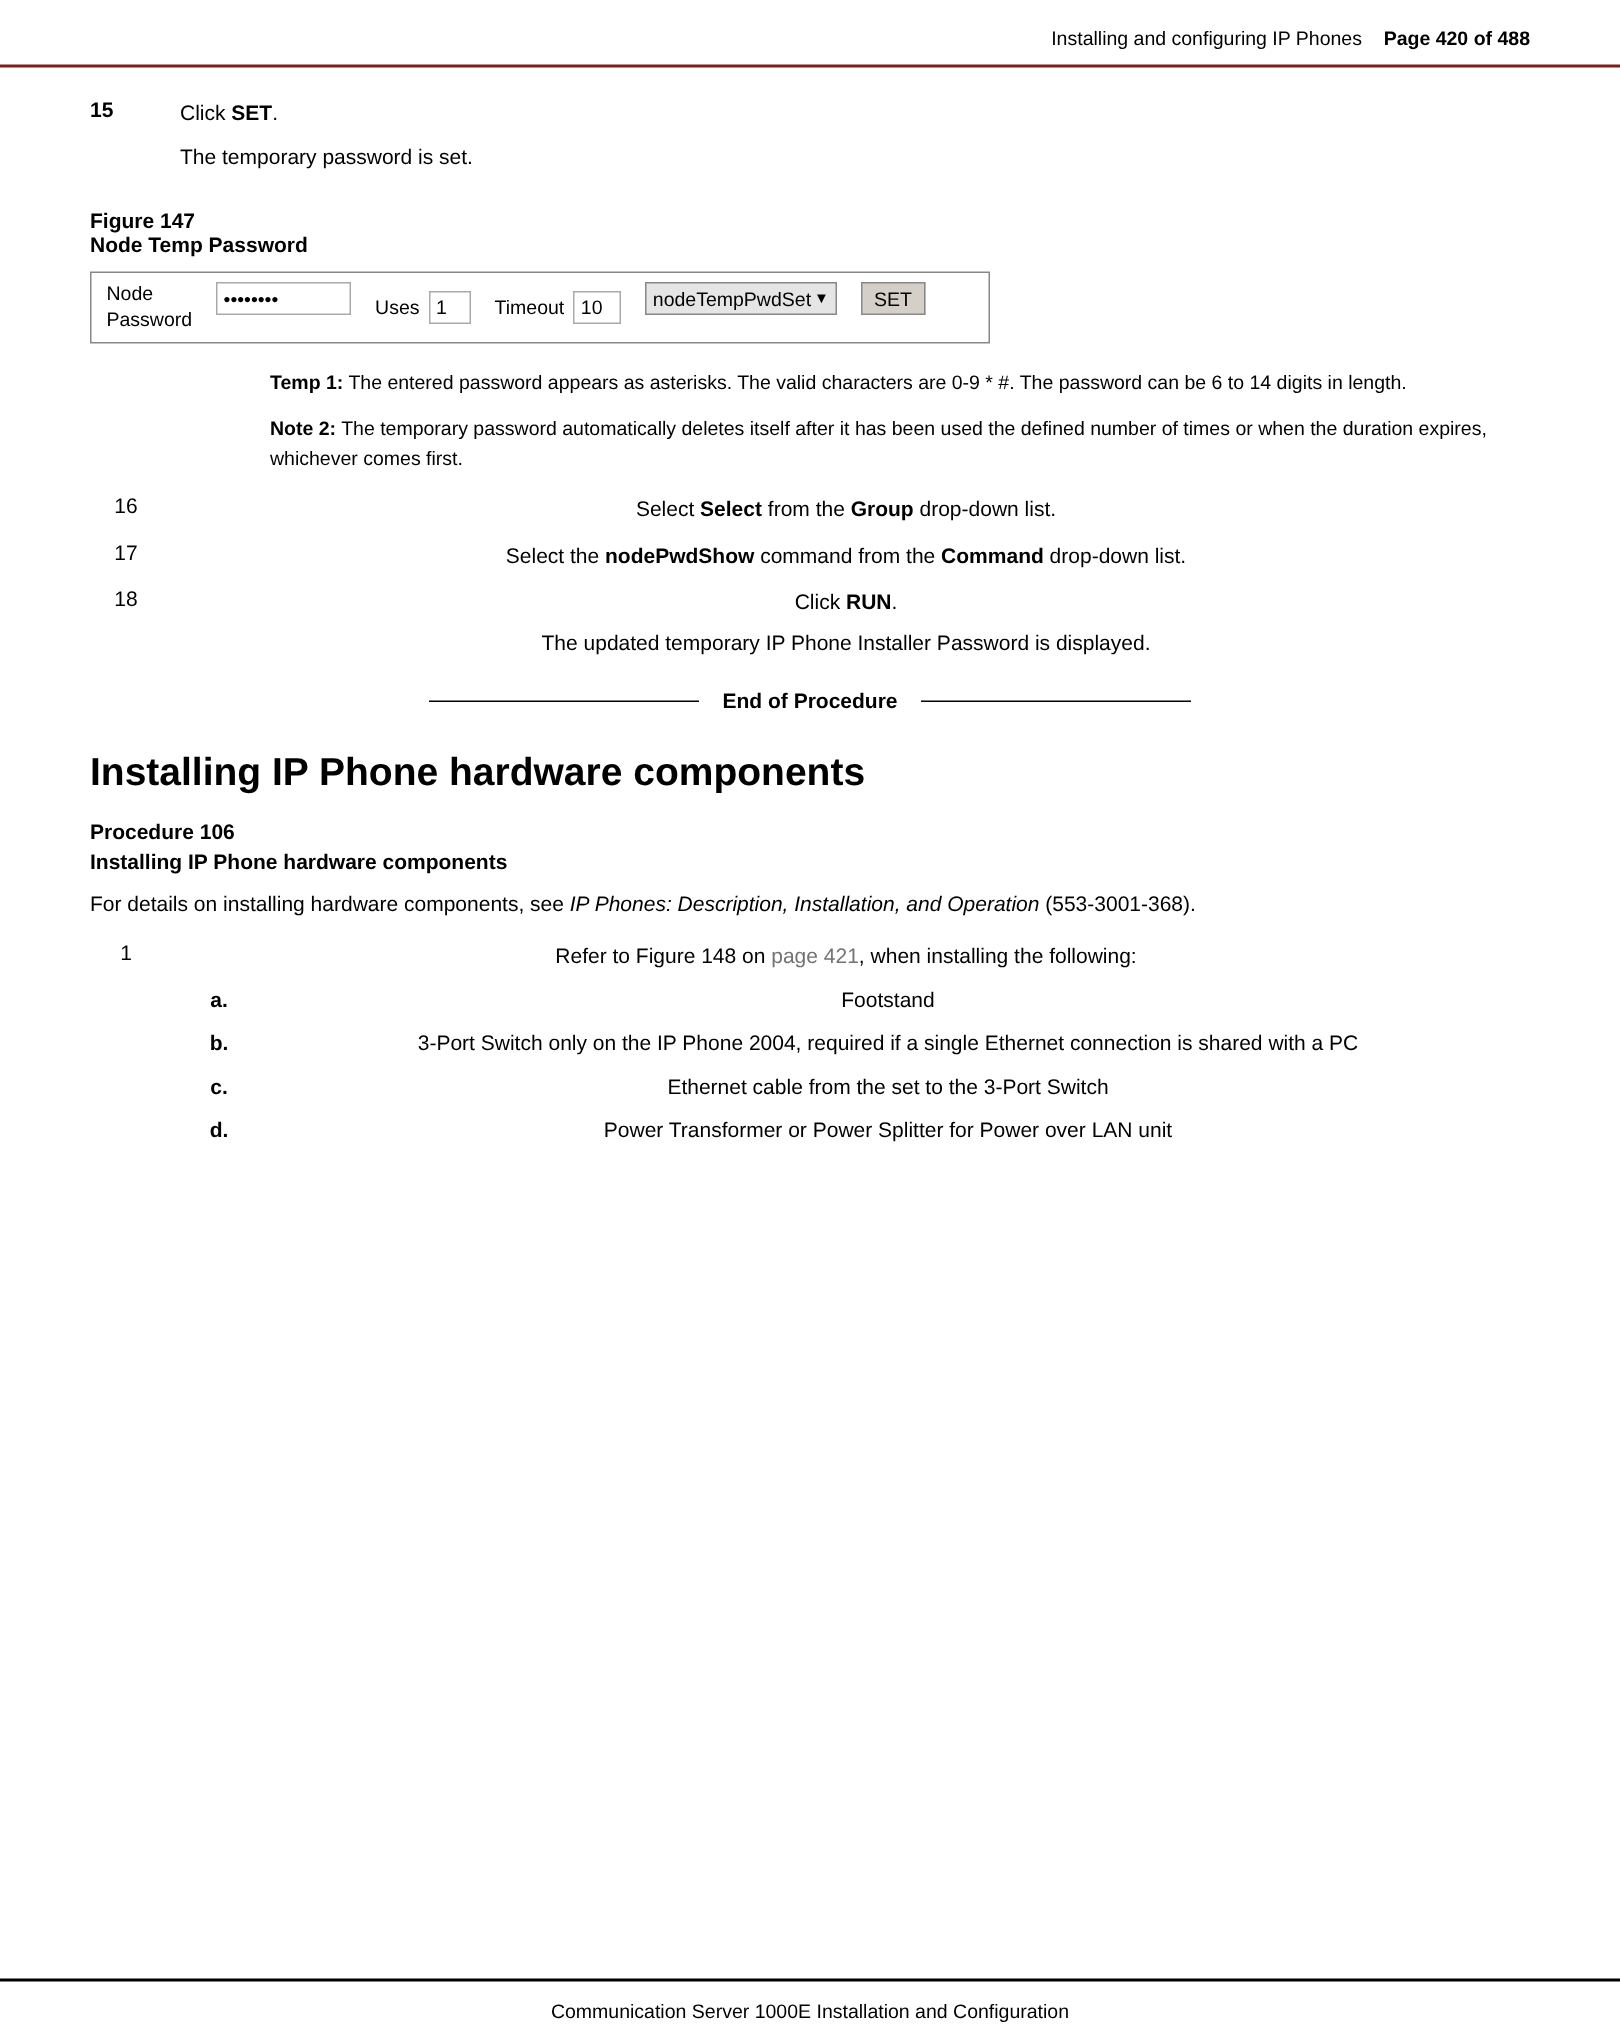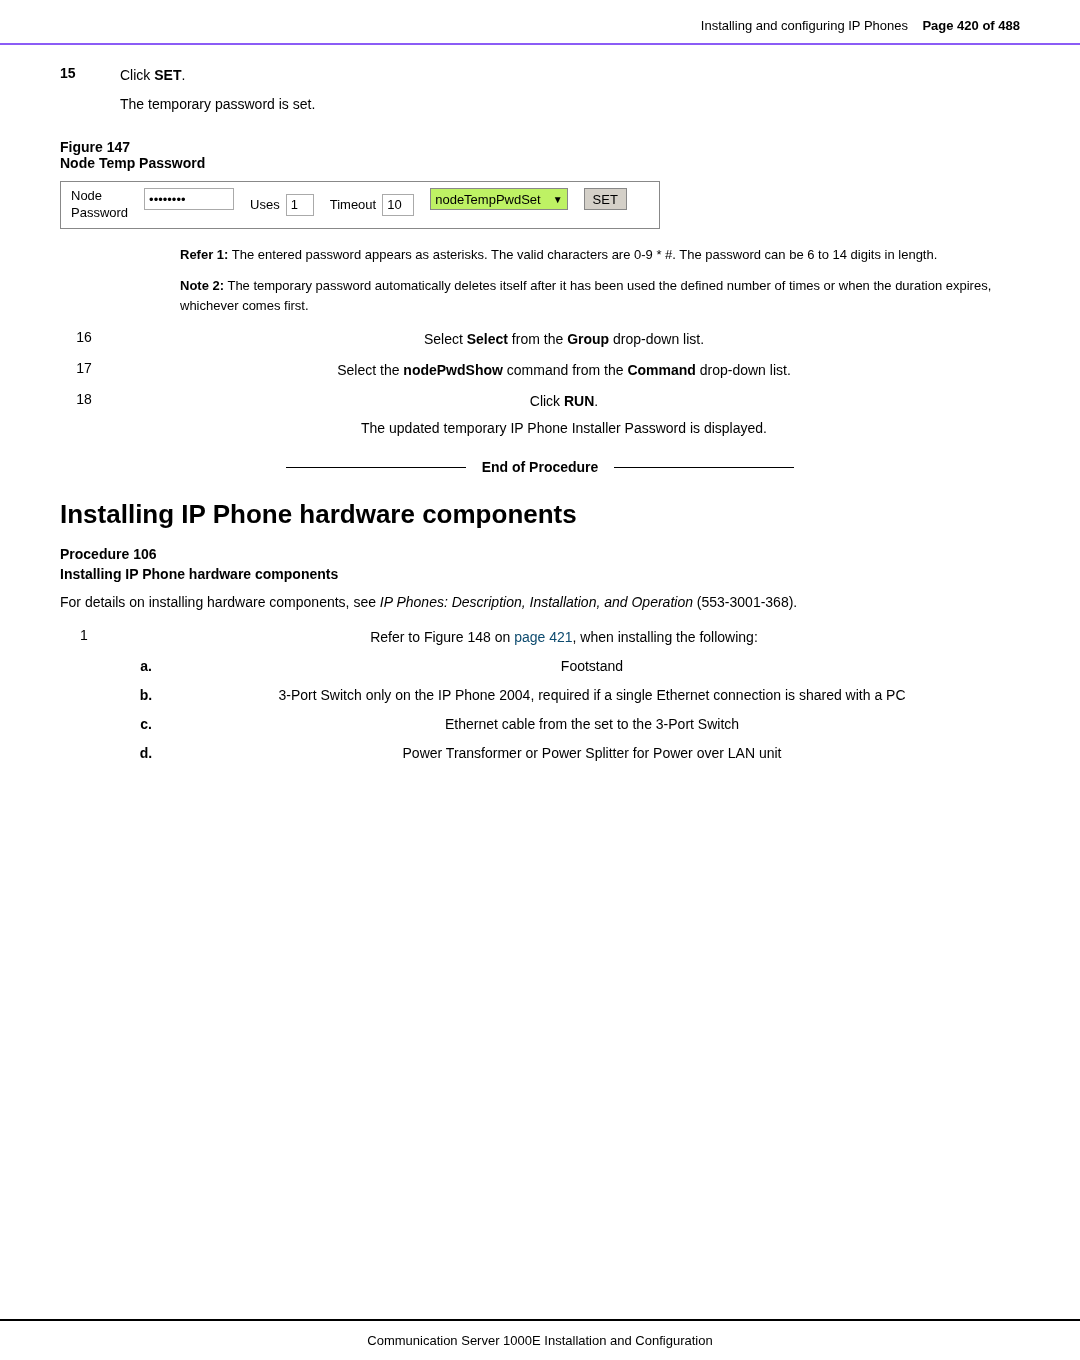--- a/index.html
+++ b/index.html
@@ -22,21 +22,21 @@
       display: flex;
       flex-direction: column;
     }
 
     
     .page-header {
       display: flex;
       justify-content: flex-end;
       align-items: center;
       padding: 18px 60px 10px 60px;
-      border-bottom: 2px solid #8b5cf6;
+      border-bottom: 2px solid #7f1d1d;
     }
 
     .header-text {
       font-size: 13px;
       color: #000;
     }
 
     .header-text .bold {
       font-weight: bold;
     }
@@ -113,24 +113,24 @@
       display: flex;
       align-items: center;
       gap: 6px;
       font-size: 13px;
     }
 
     .figure-box .dropdown-btn {
       border: 1px solid #888;
       padding: 1px 4px;
       font-size: 13px;
-      background: #bef264;
+      background: #e5e5e5;
       display: flex;
       align-items: center;
-      gap: 12px;
+      gap: 2px;
       height: 22px;
     }
 
     .figure-box .set-btn {
       border: 1px solid #888;
       padding: 2px 8px;
       font-size: 13px;
       background: #d4d0c8;
       height: 22px;
       cursor: pointer;
@@ -234,21 +234,21 @@
       min-width: 36px;
       font-weight: bold;
     }
 
     .sub-item .sub-content {
       flex: 1;
     }
 
     
     a.page-link {
-      color: #0c4a6e;
+      color: #737373;
       text-decoration: none;
     }
 
     
     .page-footer {
       border-top: 2px solid #000;
       display: flex;
       justify-content: center;
       align-items: center;
       padding: 12px 60px;
@@ -310,21 +310,21 @@
           <span>nodeTempPwdSet</span>
           <span class="dropdown-arrow">▼</span>
         </div>
 
         <button class="set-btn">SET</button>
       </div>
     </div>
 
     <div class="note-section">
       <p class="note-paragraph">
-        <strong>Refer 1:</strong><span> The entered password appears as asterisks. The valid characters are 0-9 * #. The password can be 6 to 14 digits in length.</span>
+        <strong>Temp 1:</strong><span> The entered password appears as asterisks. The valid characters are 0-9 * #. The password can be 6 to 14 digits in length.</span>
       </p>
       <p class="note-paragraph">
         <strong>Note 2:</strong><span> The temporary password automatically deletes itself after it has been used the defined number of times or when the duration expires, whichever comes first.</span>
       </p>
     </div>
 
     <div class="numbered-steps">
 
       <div class="num-step">
         <div class="num">16</div>

